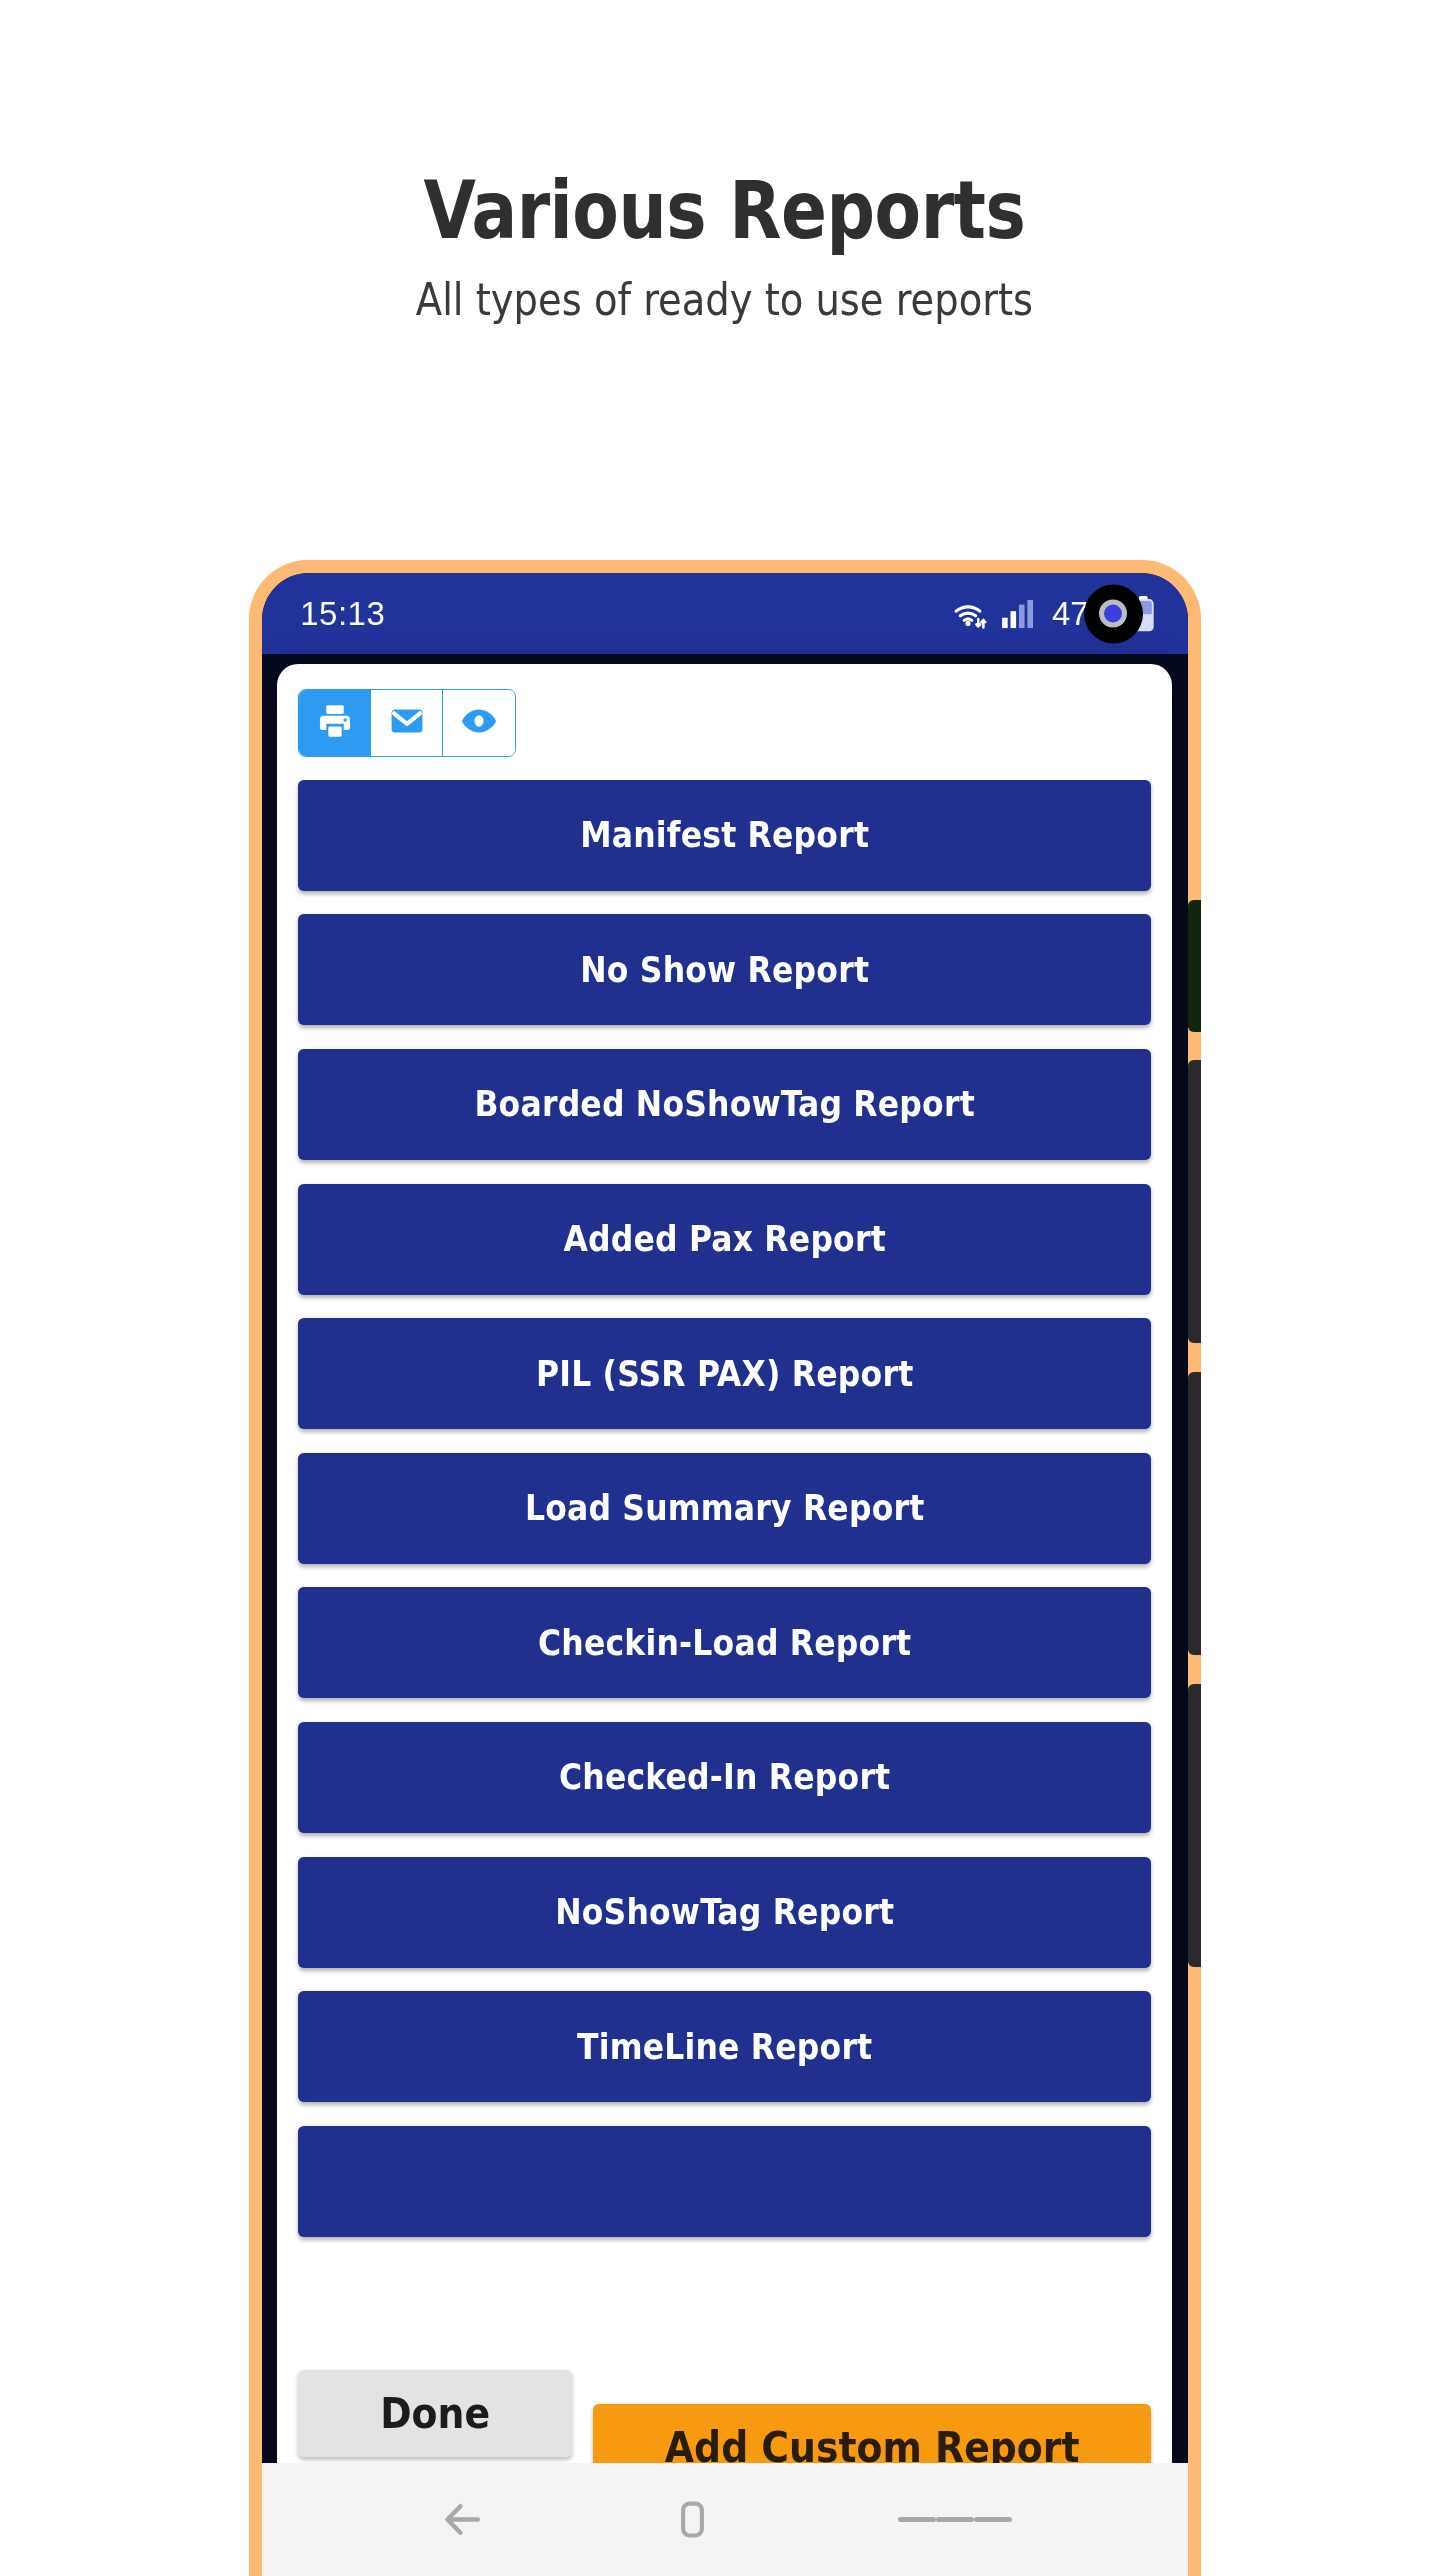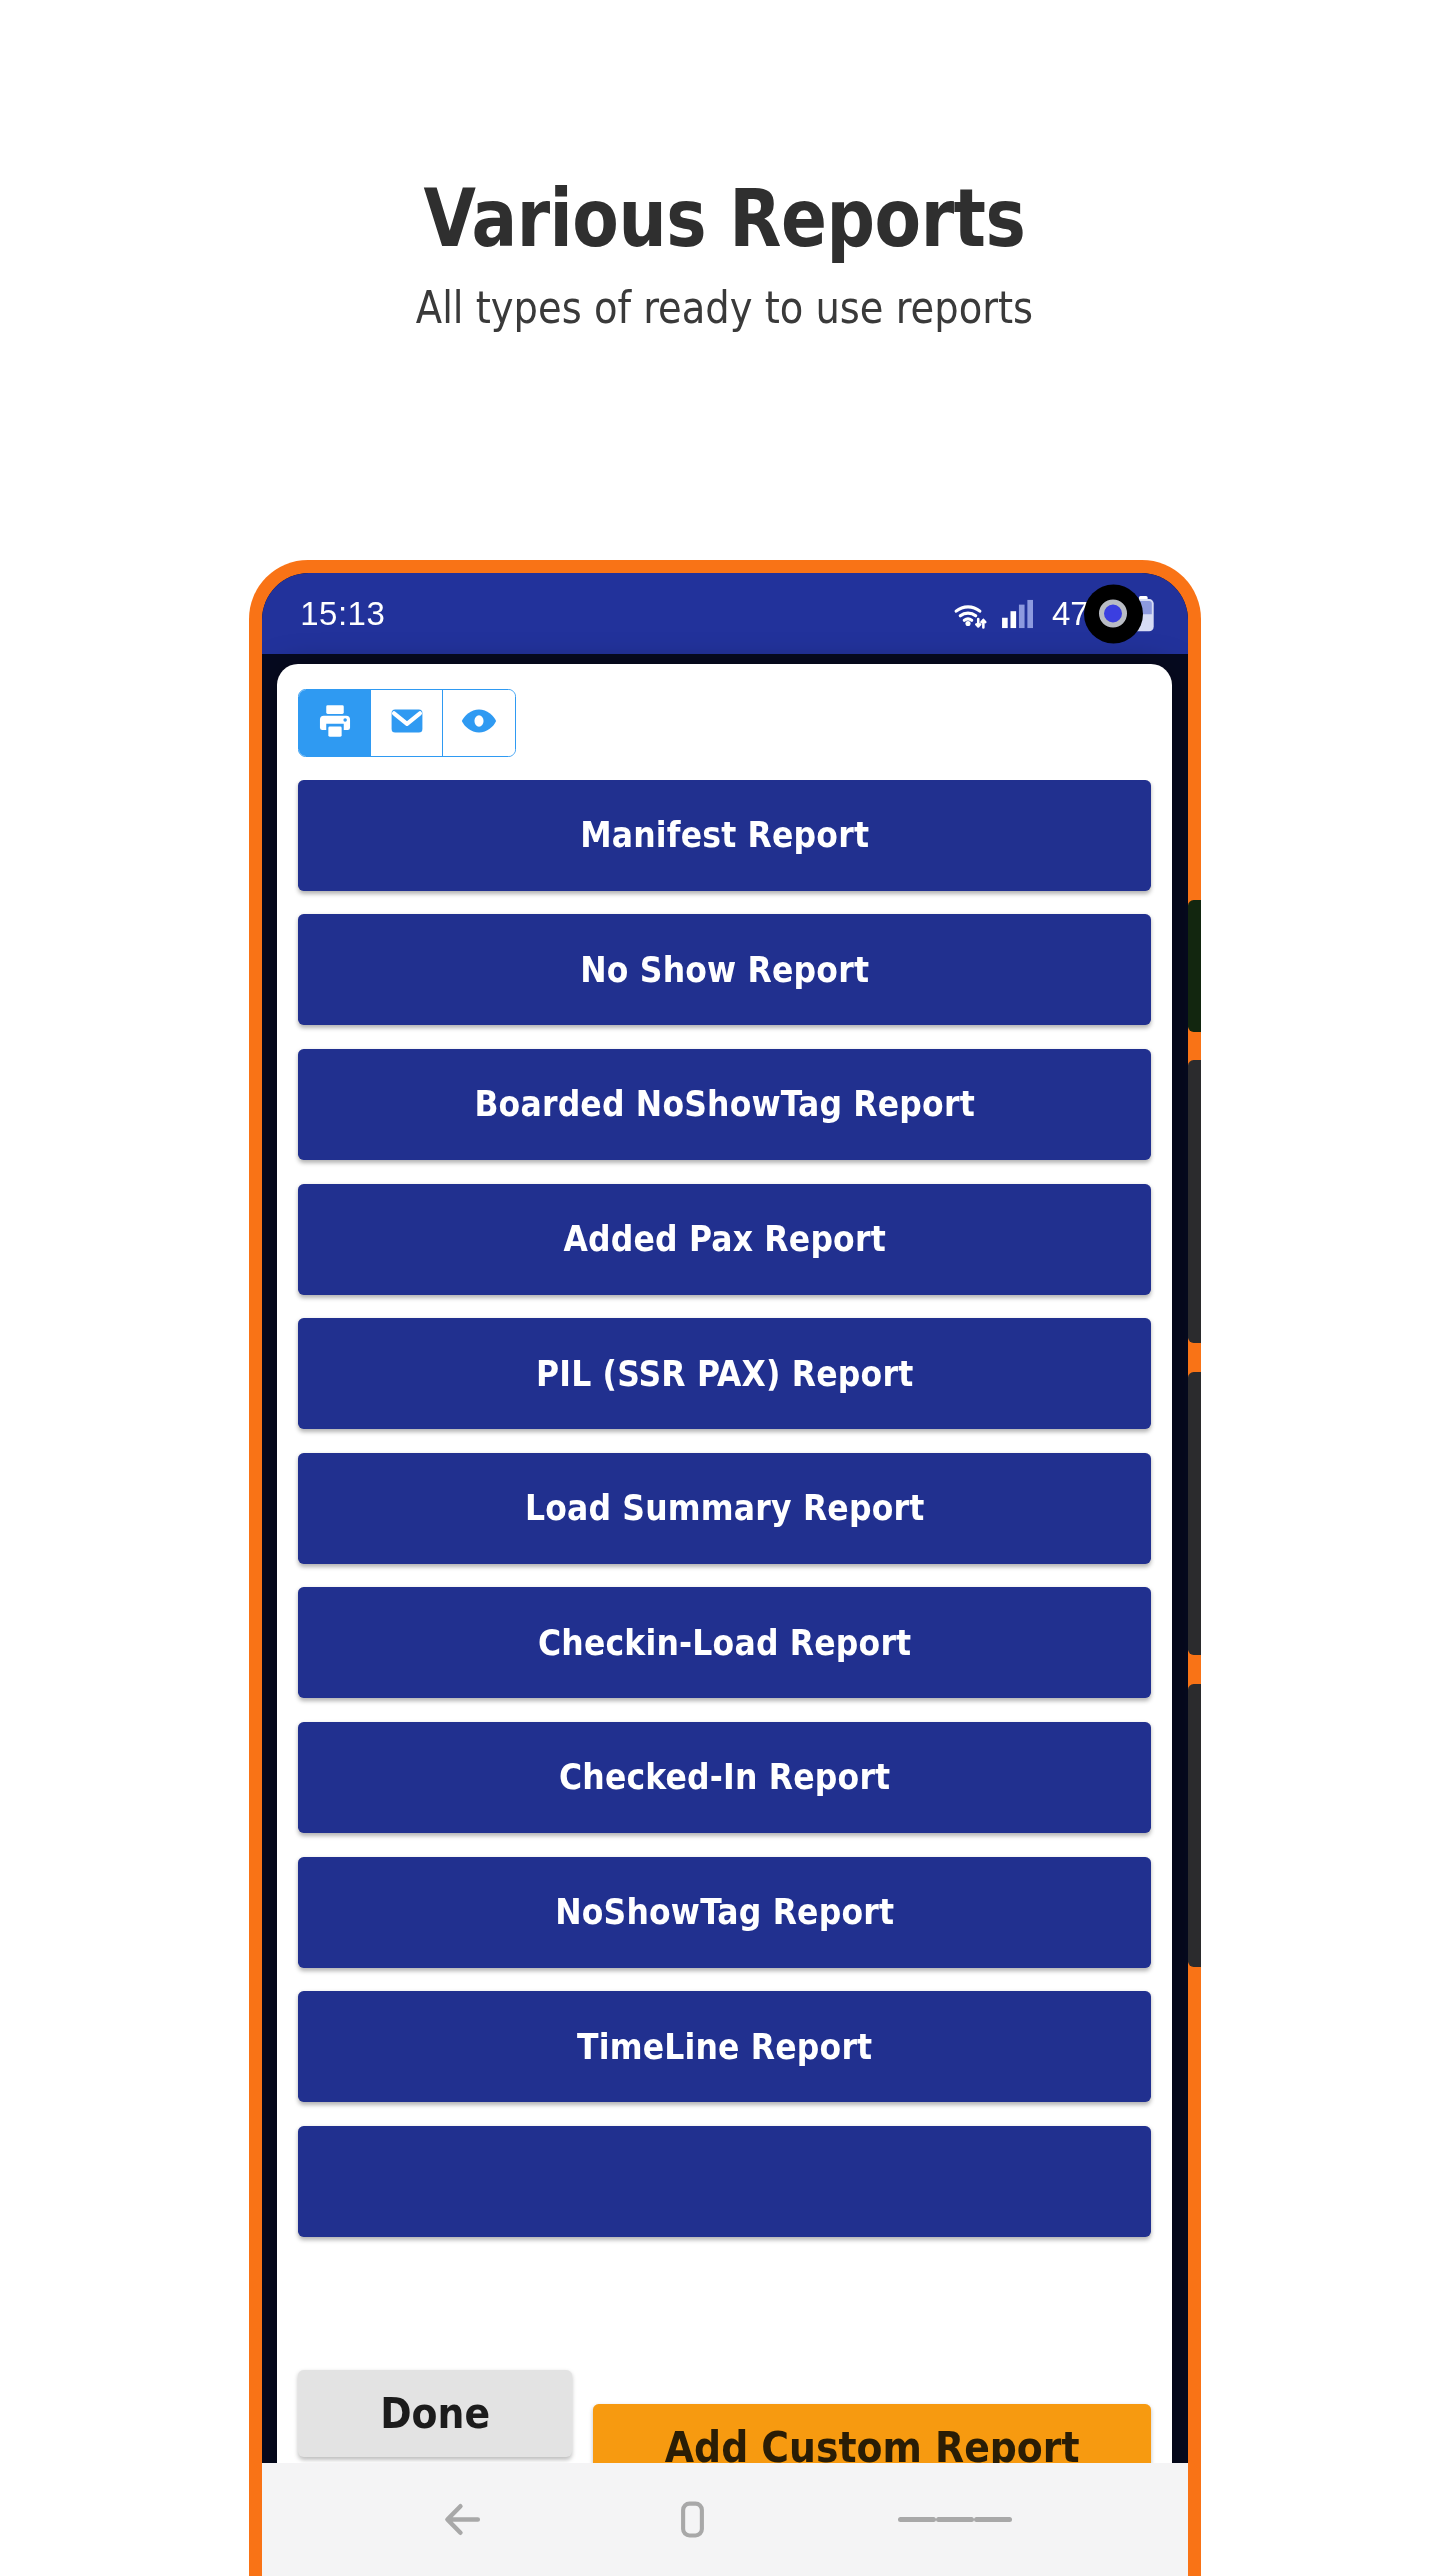--- a/index.html
+++ b/index.html
@@ -12,21 +12,21 @@
     height: 2576px;
     position: relative;
     overflow: hidden;
     font-family: "Liberation Sans", sans-serif;
     -webkit-font-smoothing: antialiased;
   }
 
   
   .promo {
     position: absolute;
-    top: 12px; left: 0; right: 0;
+    top: 4px; left: 0; right: 0;
     text-align: center;
     padding-top: 166px;
   }
   .promo-title {
     font-family: "DejaVu Sans Condensed", "Liberation Sans Narrow", "Liberation Sans", sans-serif;
     font-size: 81px;
     font-weight: bold;
     color: #2f2f2f;
     letter-spacing: -0.5px;
     line-height: 1;
@@ -44,21 +44,21 @@
     transform: scaleX(0.95);
   }
 
   
   .phone {
     position: absolute;
     left: 249px;
     top: 560px;
     width: 952px;
     height: 2016px;
-    background: #f97316;
+    background: #fdba74;
     border-radius: 59px 59px 0 0;
     box-sizing: border-box;
     padding: 13.2px 13.2px 0 13.2px;
     overflow: hidden;
   }
   .phone-screen {
     position: relative;
     width: 100%;
     height: 100%;
     background: #060a20;

